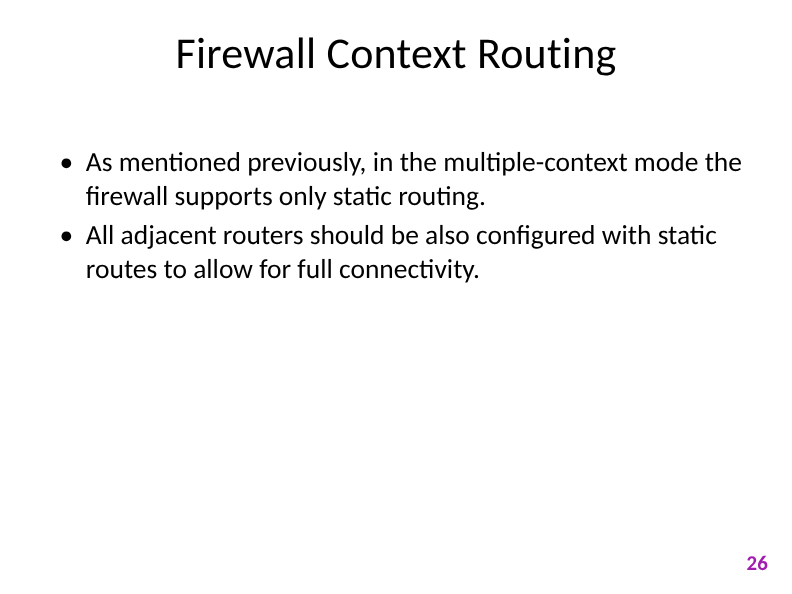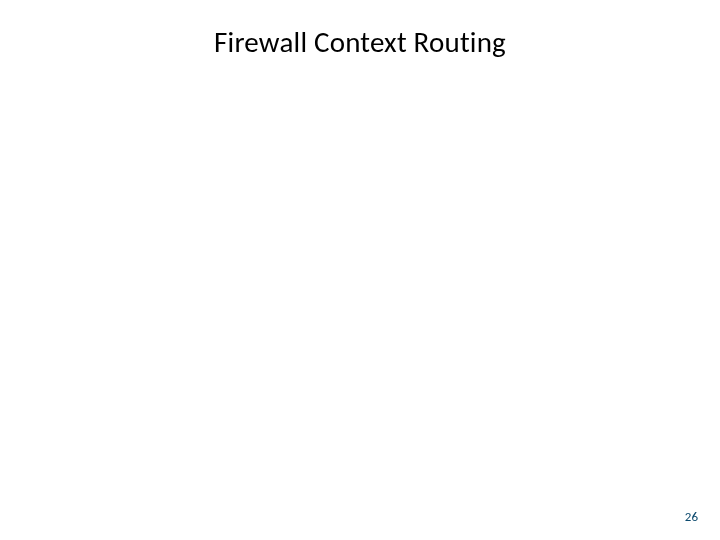--- a/index.html
+++ b/index.html
@@ -17,21 +17,21 @@
     width: 720px;
     height: 540px;
     box-sizing: border-box;
   }
   .title {
     position: absolute;
     top: 24px;
     left: 0;
     width: 720px;
     text-align: center;
-    font-size: 29px;
+    font-size: 40px;
     font-weight: 400;
     letter-spacing: 0.2px;
   }
   .body {
     position: absolute;
     top: 132px;
     left: 50px;
     right: 40px;
   }
   ul.bullets {
@@ -52,29 +52,32 @@
     position: absolute;
     left: 4px;
     top: 0;
     font-size: 25px;
     line-height: 1.22;
   }
   .page-number {
     position: absolute;
     bottom: 16px;
     right: 22px;
-    font-size: 13px;
-    color: #0c4a6e;
+    font-size: 19px;
+    color: #a21caf;
+    font-weight: bold;
   }
 </style>
 </head>
 <body>
 
 <div class="slide">
   <div class="title">Firewall Context Routing</div>
 
   <div class="body">
     <ul class="bullets">
+      <li>As mentioned previously, in the multiple-context mode the firewall supports only static routing.</li>
+      <li>All adjacent routers should be also configured with static routes to allow for full connectivity.</li>
     </ul>
   </div>
 
   <div class="page-number">26</div>
 </div>
 
 </body></html>

